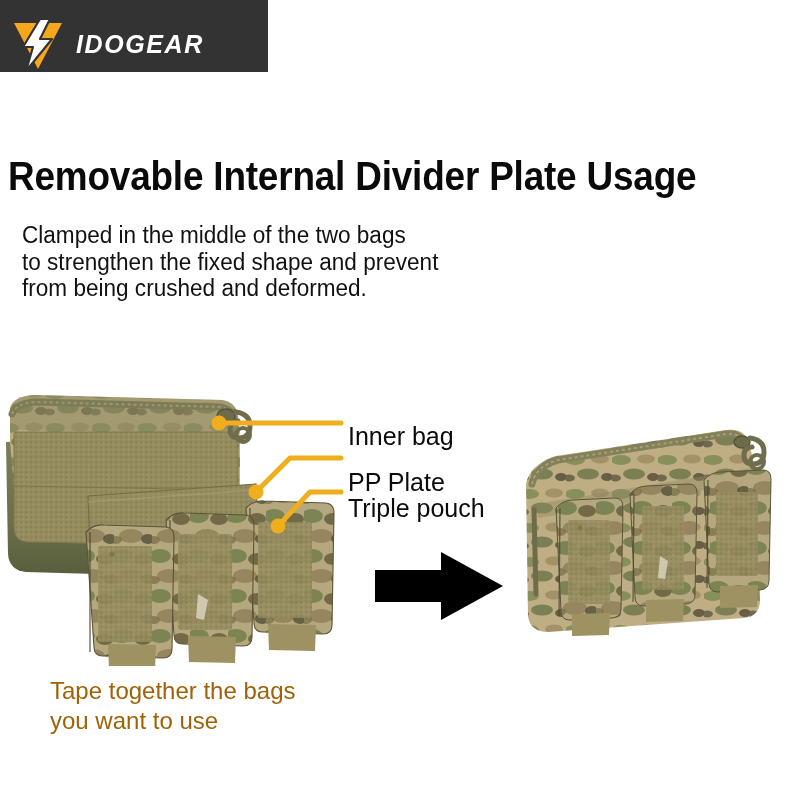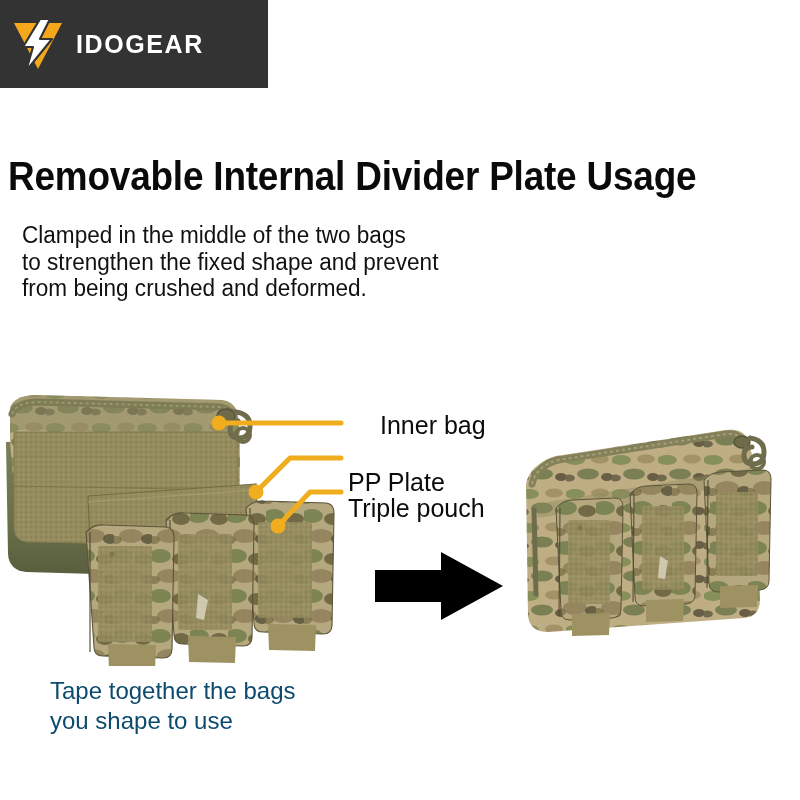--- a/index.html
+++ b/index.html
@@ -18,22 +18,23 @@
     background: #ffffff;
     overflow: hidden;
   }
 
   
   .brand-bar {
     position: absolute;
     left: 0;
     top: 0;
     width: 268px;
-    height: 88px;
+    height: 72px;
     background: #333333;
+    font-style: italic;
   }
   .brand-logo-mark {
     position: absolute;
     left: 10px;
     top: 17px;
     width: 56px;
     height: 56px;
   }
   .brand-name {
     position: absolute;
@@ -76,40 +77,40 @@
     transform-origin: left top;
   }
   .subhead div { white-space: nowrap; }
 
   .caption {
     position: absolute;
     left: 50px;
     top: 676px;
     font-size: 24px;
     line-height: 30px;
-    color: #0c4a6e;
+    color: #a16207;
     font-family: "Liberation Sans", sans-serif;
   }
   .caption div { white-space: nowrap; }
 
   
   .stage { position: absolute; }
   #stage-left  { left: 0px;   top: 386px; width: 340px; height: 280px; }
   #stage-right { left: 520px; top: 418px; width: 272px; height: 250px; }
 
   
   .callout-label {
     position: absolute;
     font-size: 25px;
     color: #0b0b0b;
     font-family: "Liberation Sans", sans-serif;
     white-space: nowrap;
     line-height: 1;
   }
-  #label-inner-bag    { left: 348px; top: 413px; margin-left: 32px; }
+  #label-inner-bag    { left: 348px; top: 424px; }
   #label-pp-plate     { left: 348px; top: 448px; margin-top: 22px; }
   #label-triple-pouch { left: 348px; top: 496px; }
 
   .callout-svg {
     position: absolute;
     left: 0; top: 0;
     width: 800px; height: 800px;
     pointer-events: none;
   }
 
@@ -327,16 +328,16 @@
       <circle cx="278" cy="526" r="7.5" fill="#F0AD1E"></circle>
     </g>
   </svg>
 
   <div class="callout-label" id="label-inner-bag">Inner bag</div>
   <div class="callout-label" id="label-pp-plate">PP Plate</div>
   <div class="callout-label" id="label-triple-pouch">Triple pouch</div>
 
   <div class="caption">
     <div>Tape together the bags</div>
-    <div>you shape to use</div>
+    <div>you want to use</div>
   </div>
 
 </div>
 
 </body></html>

